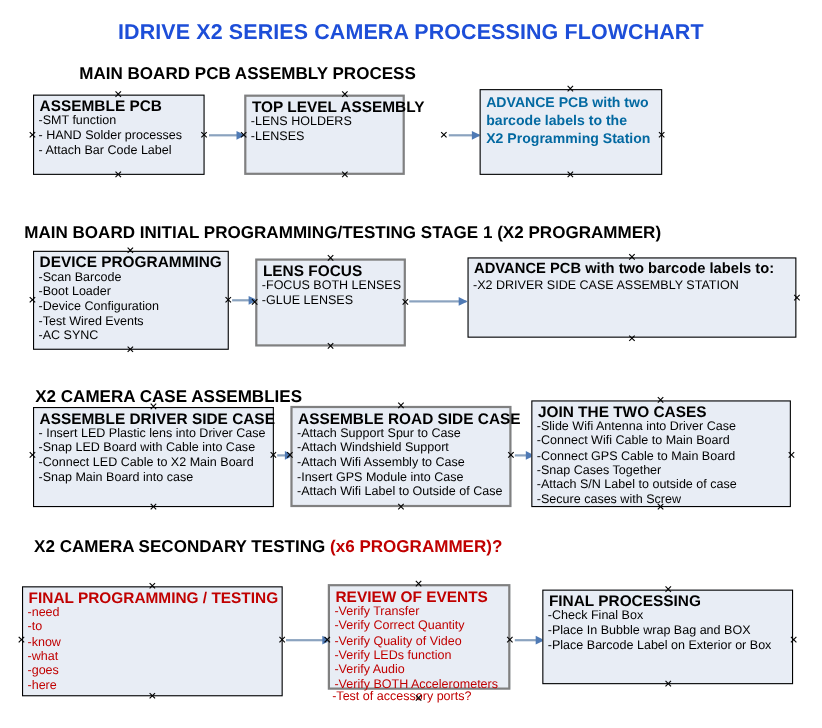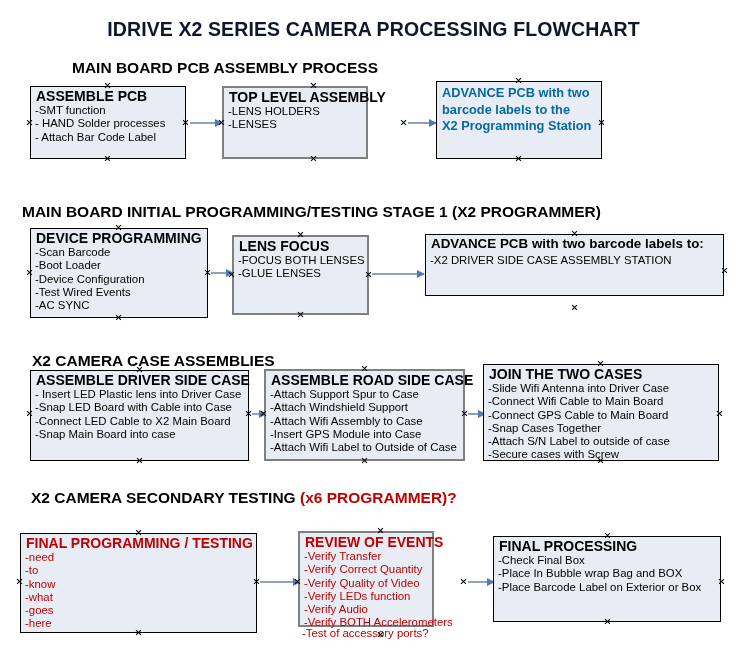--- a/index.html
+++ b/index.html
@@ -8,21 +8,21 @@
     background:#ffffff;
     font-family:"Liberation Sans", sans-serif;
     overflow:hidden;
     position:relative;
   }
   #canvas{position:relative;width:747px;height:662px;}
 
   .title{
     position:absolute;
     font-weight:bold;
-    color:#0f172a;
+    color:#1d4ed8;
     white-space:nowrap;
     letter-spacing:0.1px;
   }
   #doc-title{
     left:0;top:18px;width:747px;text-align:center;
     font-size:19.5px;
   }
   .section-head{
     position:absolute;
     font-weight:bold;
@@ -176,21 +176,21 @@
       <li>-GLUE LENSES</li>
     </ul>
   </div>
   <div class="hx" style="left:297px;top:231px;"></div>
   <div class="hx" style="left:297px;top:311px;"></div>
   <div class="hx" style="left:228px;top:271px;"></div>
   <div class="hx" style="left:365px;top:271px;"></div>
 
   <div class="arrow" style="left:372px;top:273px;width:52px;"></div>
 
-  <div class="box" style="left:425px;top:234px;width:299px;height:62px;">
+  <div class="box" style="left:425px;top:234px;width:299px;height:73px;">
     <div class="bt big">ADVANCE PCB with two barcode labels to:</div>
     <ul style="top:19px;">
       <li>-X2 DRIVER  SIDE  CASE  ASSEMBLY STATION</li>
     </ul>
   </div>
   <div class="hx" style="left:571px;top:230px;"></div>
   <div class="hx" style="left:571px;top:304px;"></div>
   <div class="hx" style="left:721px;top:267px;"></div>
 
   <div class="section-head" style="left:32px;top:352px;">X2 CAMERA CASE ASSEMBLIES</div>
@@ -258,21 +258,21 @@
       <li>-here</li>
     </ul>
   </div>
   <div class="hx" style="left:135px;top:529px;"></div>
   <div class="hx" style="left:135px;top:629px;"></div>
   <div class="hx" style="left:16px;top:578px;"></div>
   <div class="hx" style="left:253px;top:578px;"></div>
 
   <div class="arrow" style="left:260px;top:581px;width:40px;"></div>
 
-  <div class="box sel red" style="left:298px;top:531px;width:136px;height:96px;">
+  <div class="box sel red" style="left:298px;top:531px;width:166px;height:96px;">
     <div class="bt red">REVIEW OF EVENTS</div>
     <ul>
       <li>-Verify Transfer</li>
       <li>-Verify Correct Quantity</li>
       <li>-Verify Quality of Video</li>
       <li>-Verify LEDs function</li>
       <li>-Verify Audio</li>
       <li>-Verify BOTH Accelerometers</li>
     </ul>
   </div>

